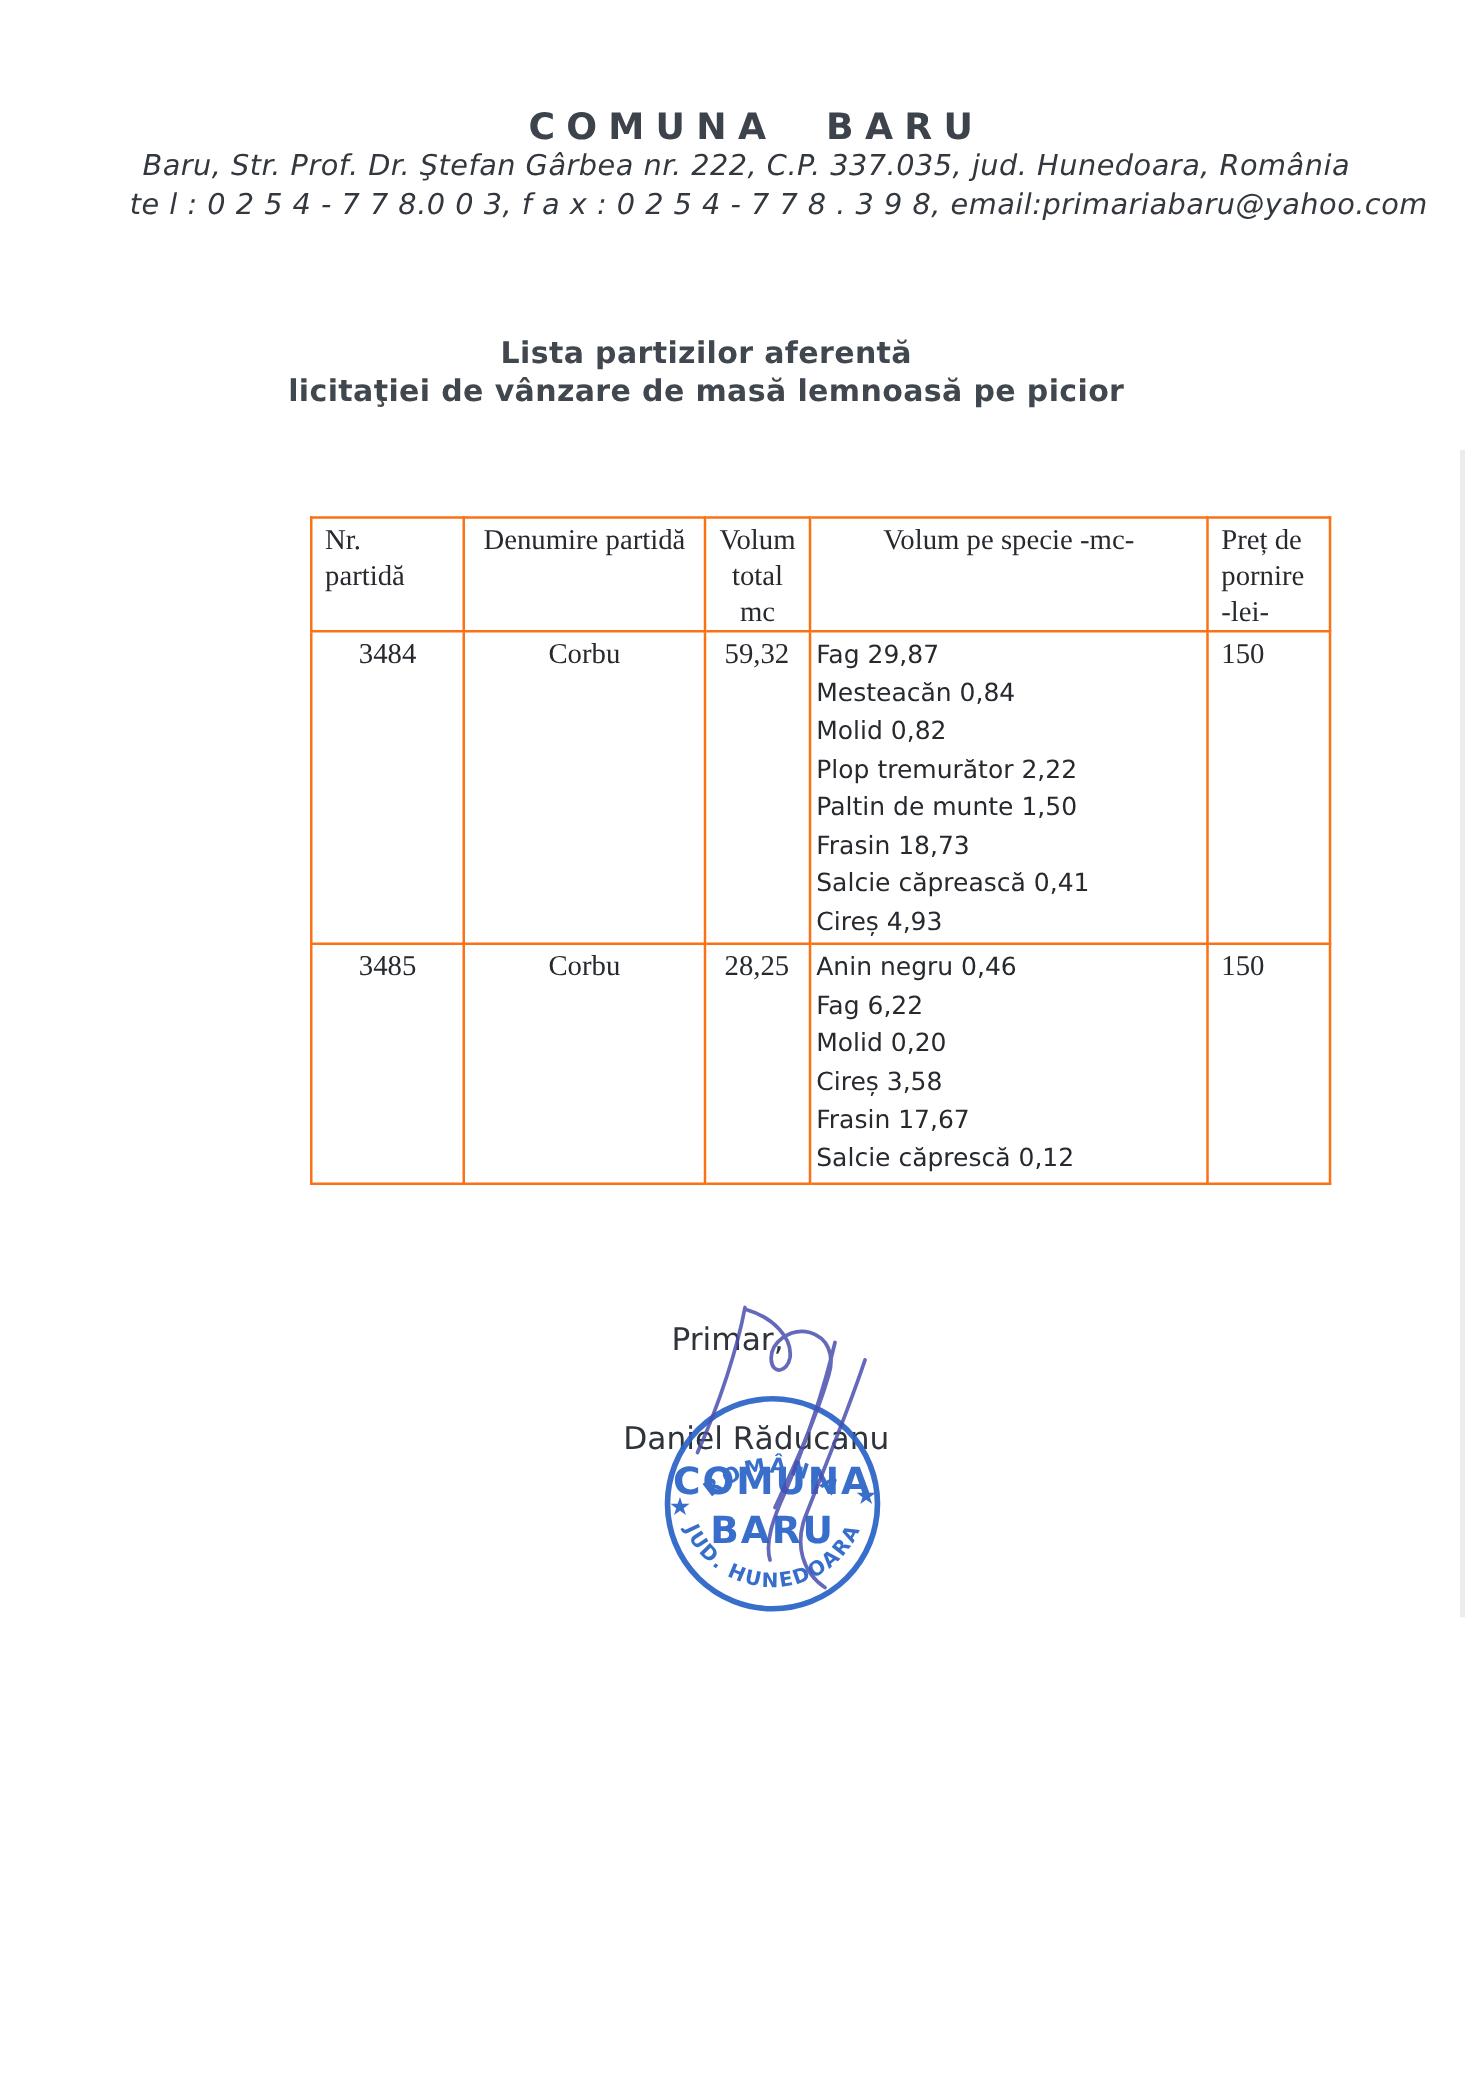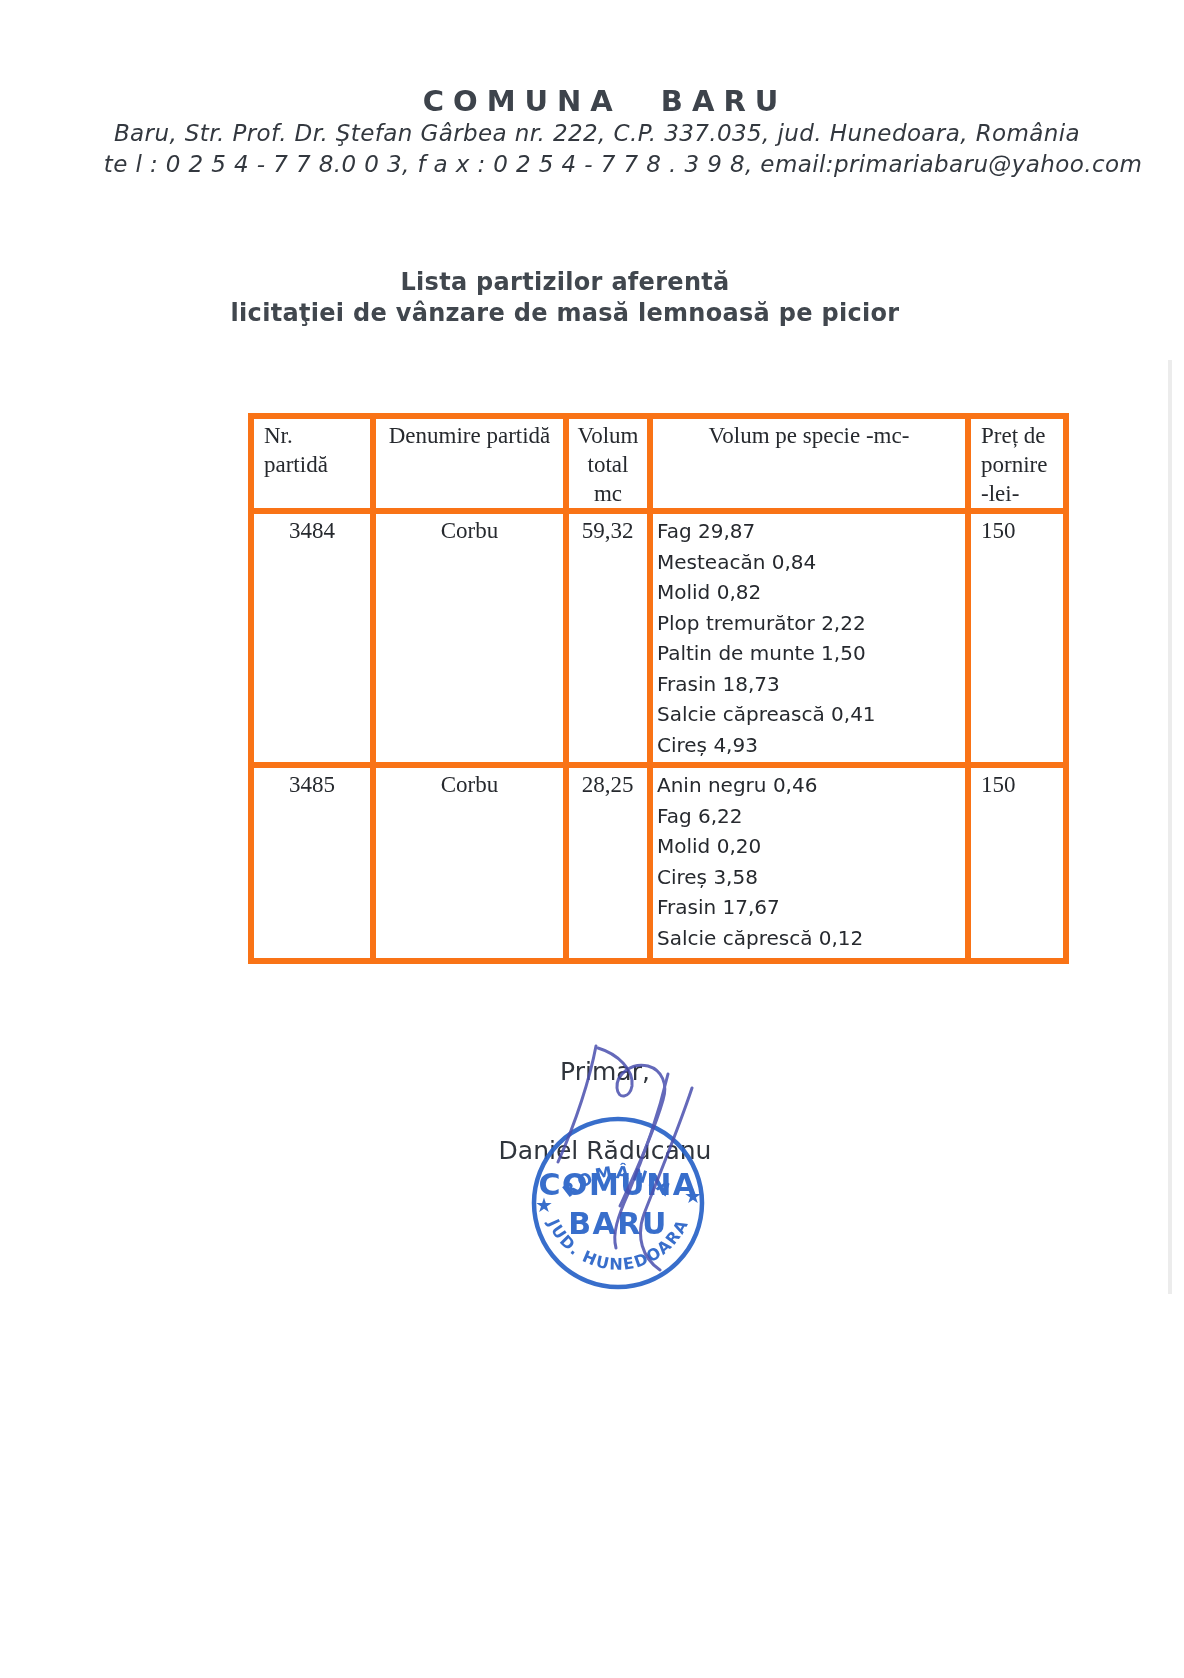--- a/index.html
+++ b/index.html
@@ -16,35 +16,35 @@
   .addr2{top:151px;margin-left:26px;}
 
   
   .doc-title{left:565px;font-size:24px;font-weight:700;color:#41474e;letter-spacing:.3px;}
   .title1{top:268px;}
   .title2{top:299px;}
 
   
   .tbl-wrap{left:248px;top:413px;}
   table.lots{border-collapse:collapse;table-layout:fixed;width:815px;}
-  table.lots td{border:6px solid #f97316;vertical-align:top;padding:2px 4px 0 4px;
+  table.lots td{border:2px solid #f97316;vertical-align:top;padding:2px 4px 0 4px;
                 color:#26292e;}
   .serif{font-family:"Liberation Serif","DejaVu Serif",serif;font-size:23px;line-height:29px;}
   .pre{white-space:pre-line;}
   .c{text-align:center;}
   .l{text-align:left;padding-left:10px !important;}
   .r{text-align:center;padding-right:5px !important;}
   td.species-cell{font-family:"DejaVu Sans",sans-serif;font-size:20px;line-height:30.5px;
                   color:#2c3137;white-space:pre-line;padding-left:5px;}
   tr.hdr td{height:86px;}
   tr.row1 td{height:246px;}
   tr.row2 td{height:188px;}
 
   
-  .sig-role{top:1057px;left:605px;font-size:25px;color:#2f343b;}
+  .sig-role{top:1057px;left:582px;font-size:25px;color:#2f343b;}
   .sig-name{top:1136px;left:605px;font-size:25px;color:#2f343b;}
 
   
   .stamp-svg{left:508px;top:1093px;}
   .sign-svg{left:500px;top:1030px;}
 
   
   .edge-line{left:1168px;top:360px;width:4px;height:1205px;background:#dcdcdc;opacity:.55;}
   .bottom-specks{left:80px;top:1604px;width:1040px;height:3px;opacity:.55;
     background:repeating-linear-gradient(90deg,#e9e9e9 0 42px,transparent 42px 95px);}

